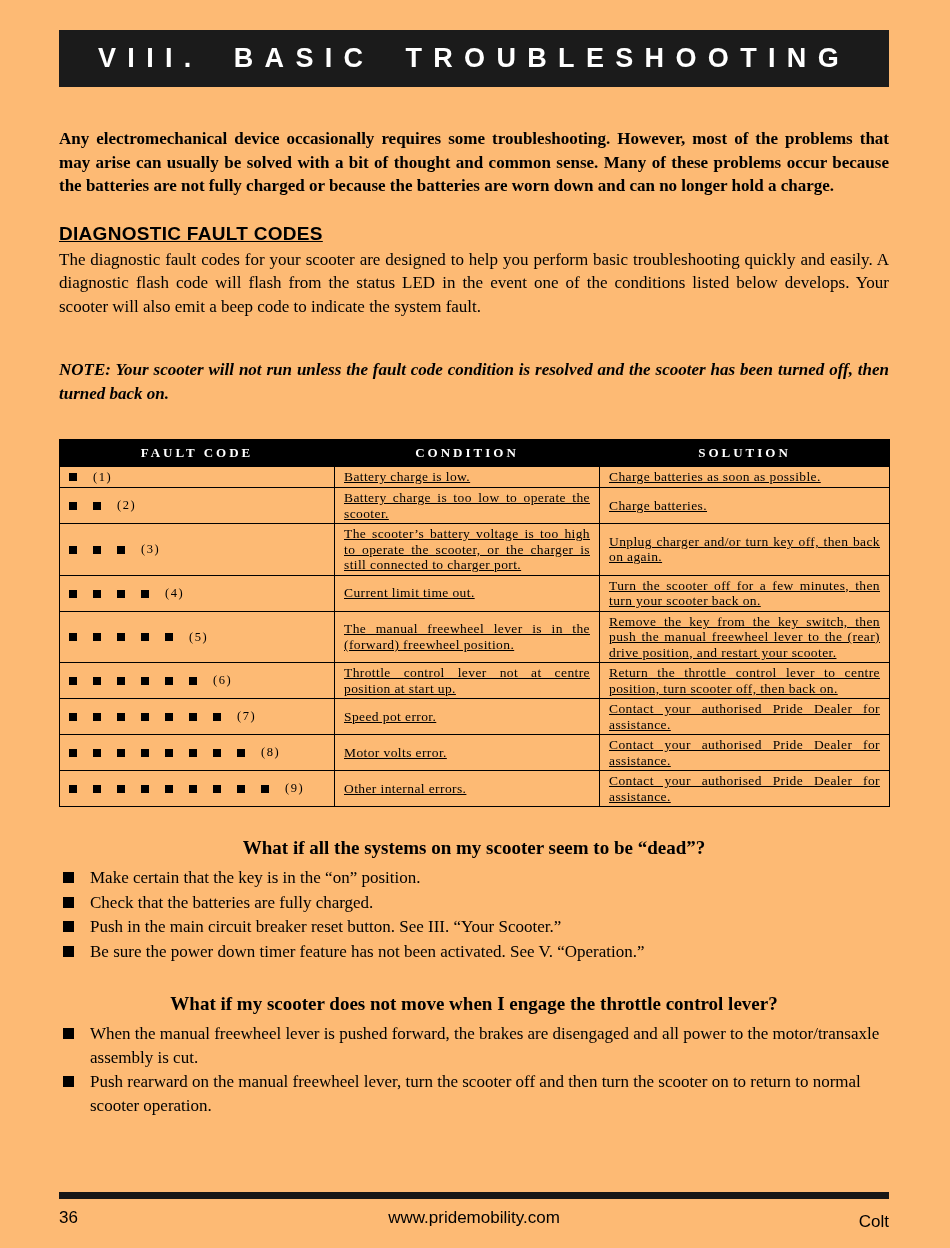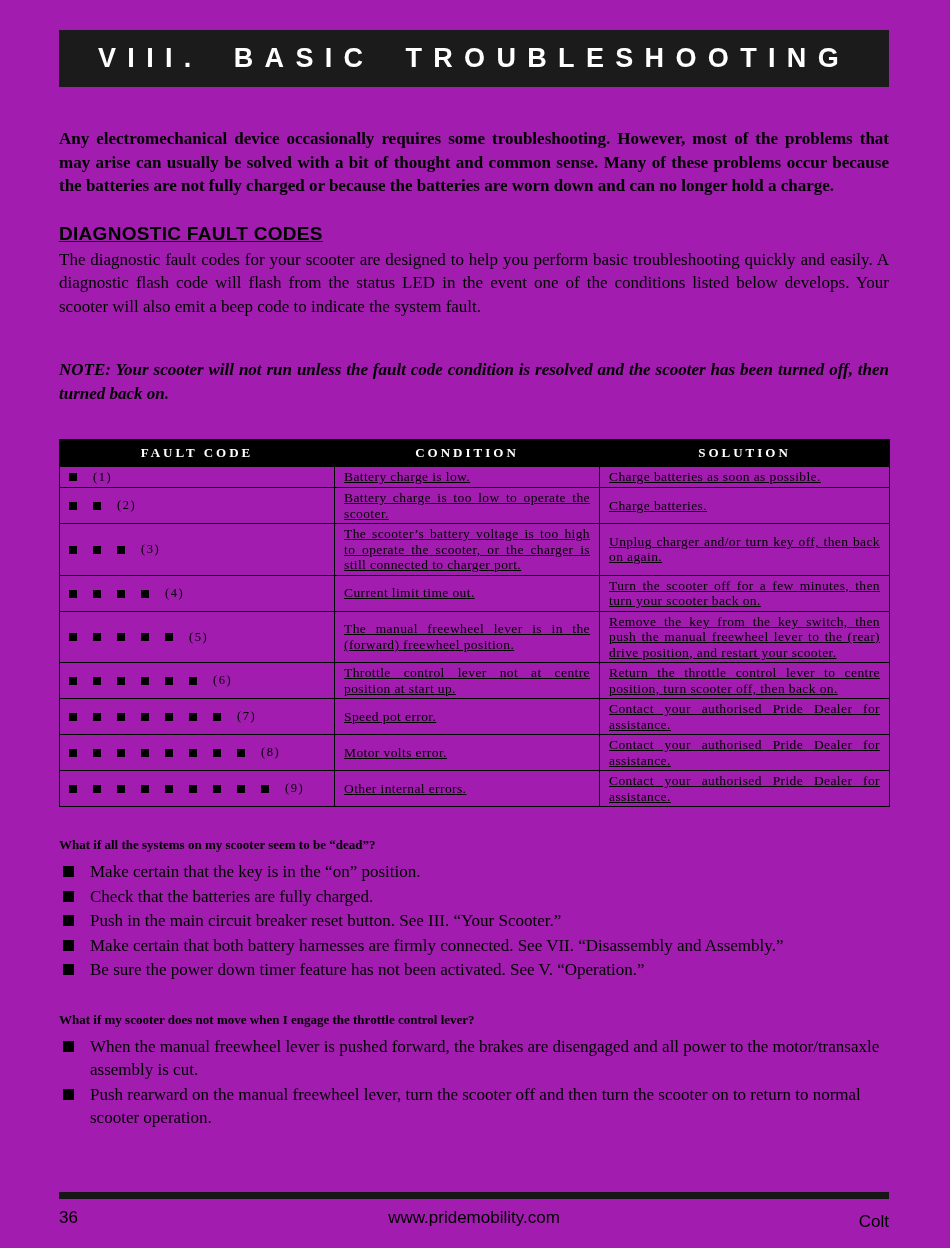--- a/index.html
+++ b/index.html
@@ -1,21 +1,21 @@
 <!DOCTYPE html>
 <html><head>
 <meta charset="utf-8">
 <style>
   * { box-sizing: border-box; }
   html, body { margin: 0; padding: 0; background: #ffffff; }
   .page {
     position: relative;
     width: 950px;
     height: 1248px;
-    background: #a21caf;
+    background: #fdba74;
     color: #000000;
     font-family: "Liberation Serif", serif;
     overflow: hidden;
   }
   .title-bar {
     margin: 30px 61px 0 59px;
     height: 57px;
     background: #1b1b1b;
     display: flex;
     align-items: center;
@@ -62,21 +62,21 @@
     letter-spacing: 3px;
     padding: 5px 0;
     text-align: center;
   }
   .fault-table td { padding: 2px 9px; vertical-align: middle; }
   .fc-cell { padding-left: 14px; white-space: nowrap; }
   .sq { display: inline-block; width: 8px; height: 8px; background: #000; margin-right: 16px; vertical-align: middle; }
   .fc-label { font-size: 12.5px; letter-spacing: 1.5px; vertical-align: middle; }
   .cond-cell, .sol-cell { text-align: justify; text-decoration: underline; }
 
-  .faq h3 { font-size: 13px; margin: 30px 0 7px 0; font-family: "Liberation Serif", serif; }
+  .faq h3 { font-size: 19px; margin: 30px 0 7px 0; font-family: "Liberation Serif", serif; text-align: center; }
   .faq ul { list-style: none; margin: 0; padding: 0; }
   .faq li { position: relative; padding-left: 31px; font-size: 17px; line-height: 23.5px; margin-bottom: 1px; }
   .bullet-sq { position: absolute; left: 4px; top: 6px; width: 11px; height: 11px; background: #000; }
 
   .footer-rule { position: absolute; left: 59px; top: 1192px; width: 830px; height: 7px; background: #161616; }
   .footer {
     position: absolute;
     left: 59px;
     top: 1208px;
     width: 830px;
@@ -193,21 +193,21 @@
 </tbody>
     </table>
 
     <div>
   <section class="faq">
     <h3>What if all the systems on my scooter seem to be “dead”?</h3>
     <ul>
             <li><span class="bullet-sq"></span><span>Make certain that the key is in the “on” position.</span></li>
             <li><span class="bullet-sq"></span><span>Check that the batteries are fully charged.</span></li>
             <li><span class="bullet-sq"></span><span>Push in the main circuit breaker reset button. See III. “Your Scooter.”</span></li>
-            <li><span class="bullet-sq"></span><span>Make certain that both battery harnesses are firmly connected. See VII. “Disassembly and Assembly.”</span></li>
+            <li><span class="bullet-sq"></span></li>
             <li><span class="bullet-sq"></span><span>Be sure the power down timer feature has not been activated. See V. “Operation.”</span></li>
           </ul>
   </section>
 
   <section class="faq">
     <h3>What if my scooter does not move when I engage the throttle control lever?</h3>
     <ul>
             <li><span class="bullet-sq"></span><span>When the manual freewheel lever is pushed forward, the brakes are disengaged and all power to the motor/transaxle assembly is cut.</span></li>
             <li><span class="bullet-sq"></span><span>Push rearward on the manual freewheel lever, turn the scooter off and then turn the scooter on to return to normal scooter operation.</span></li>
           </ul>

